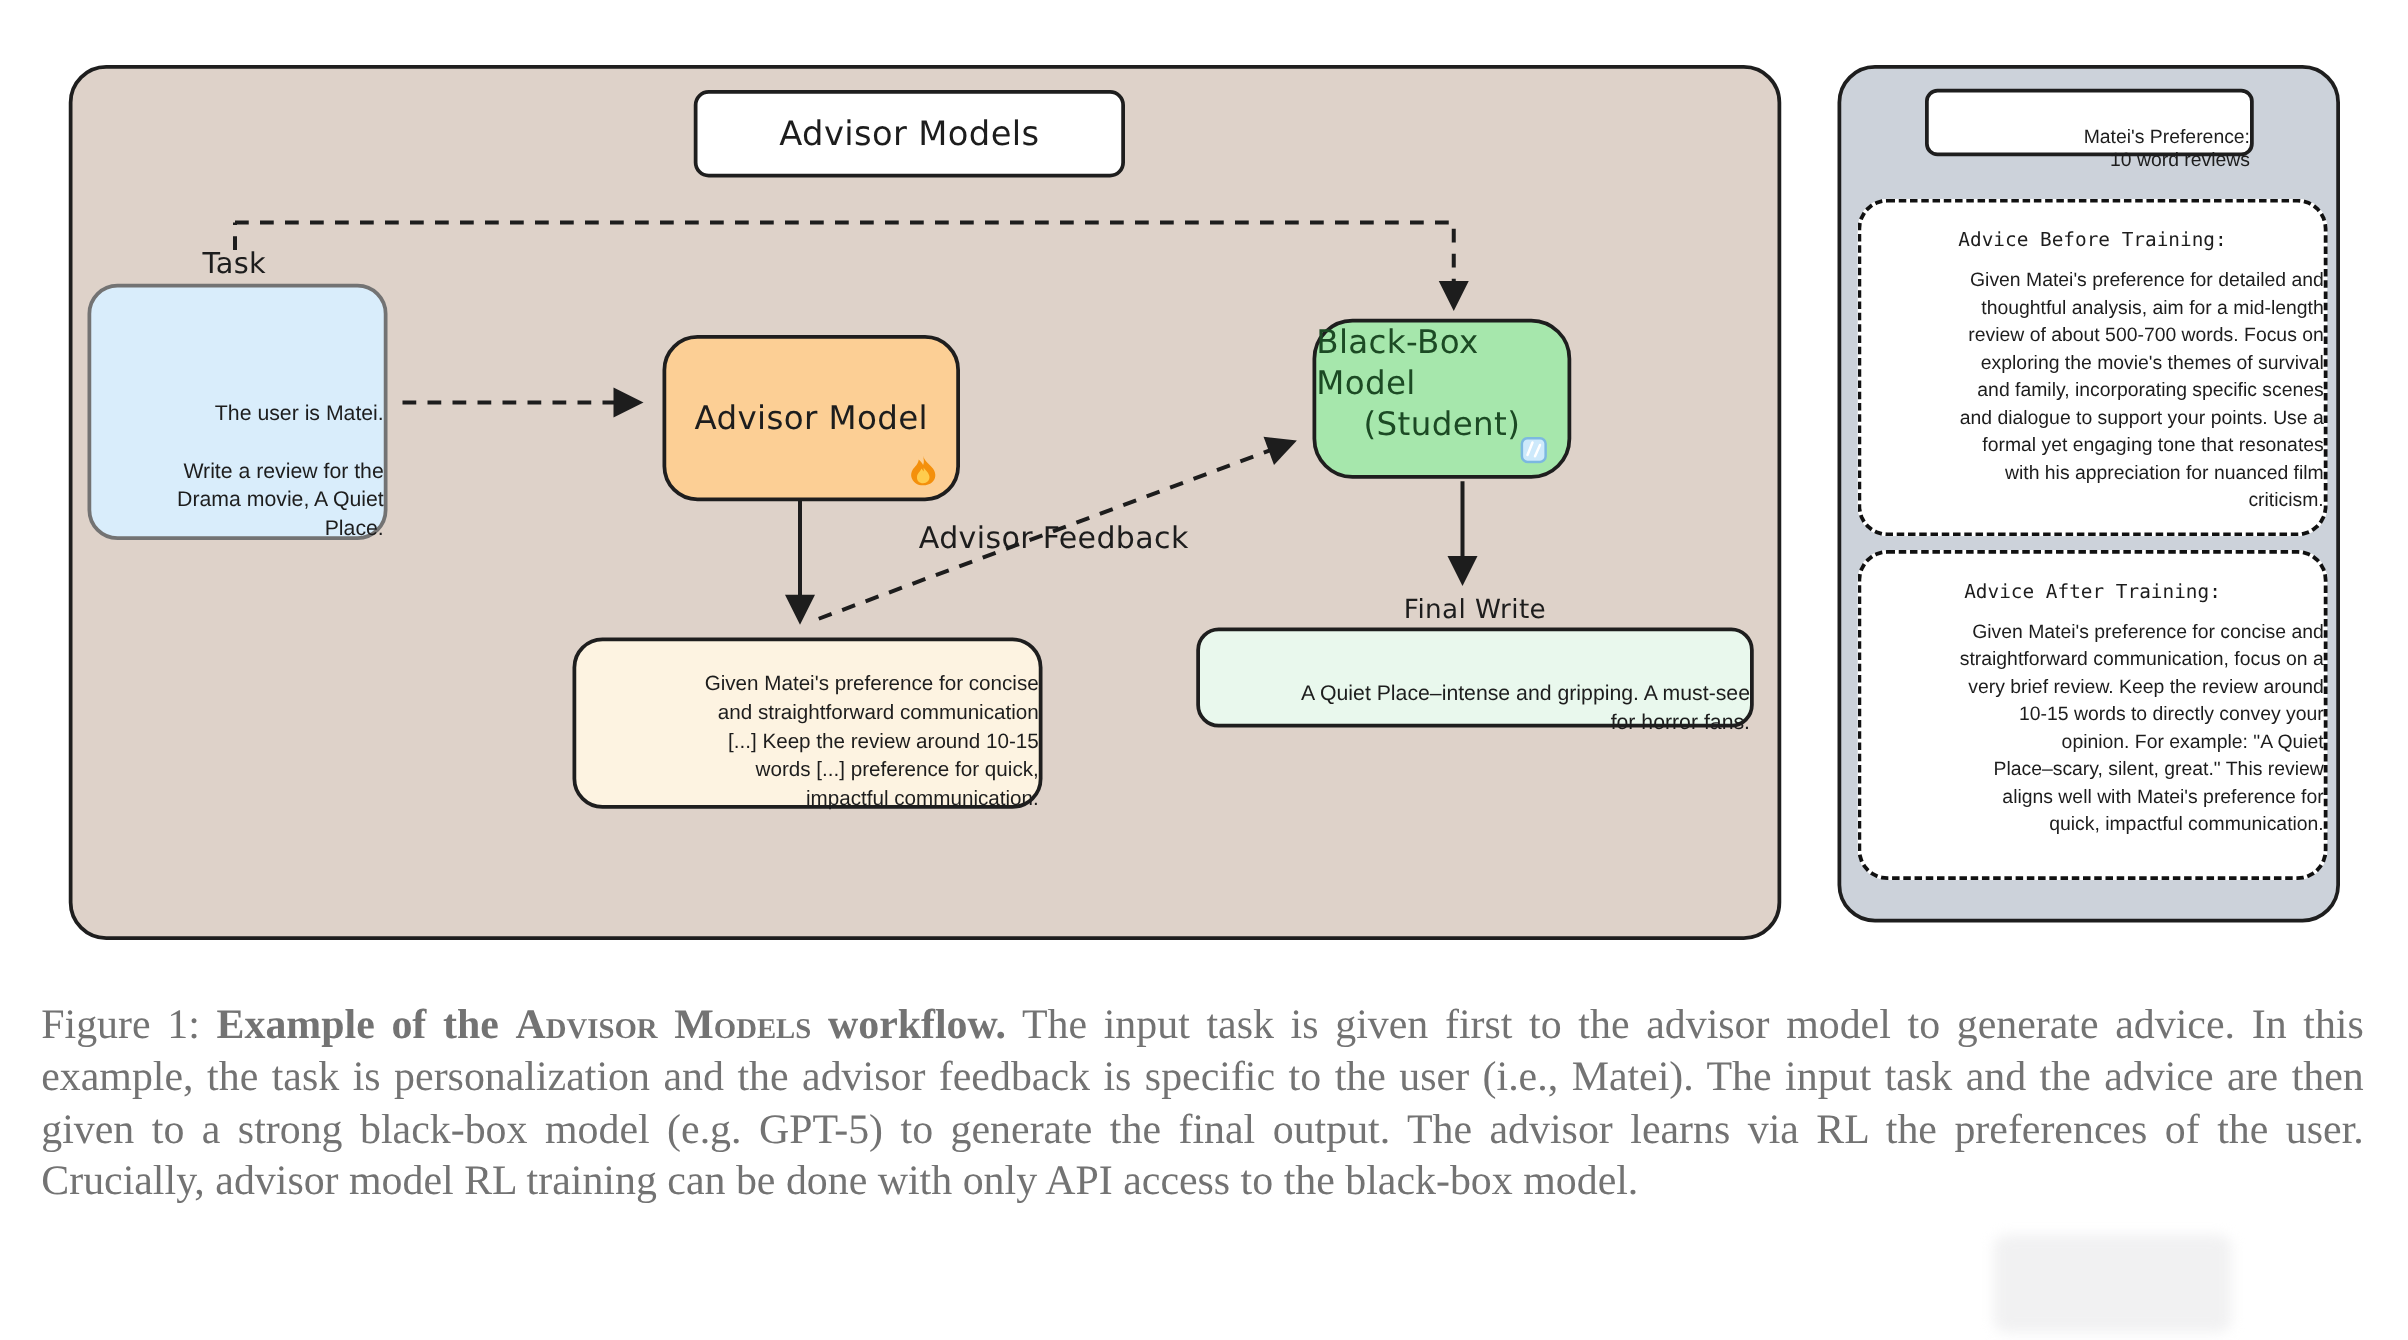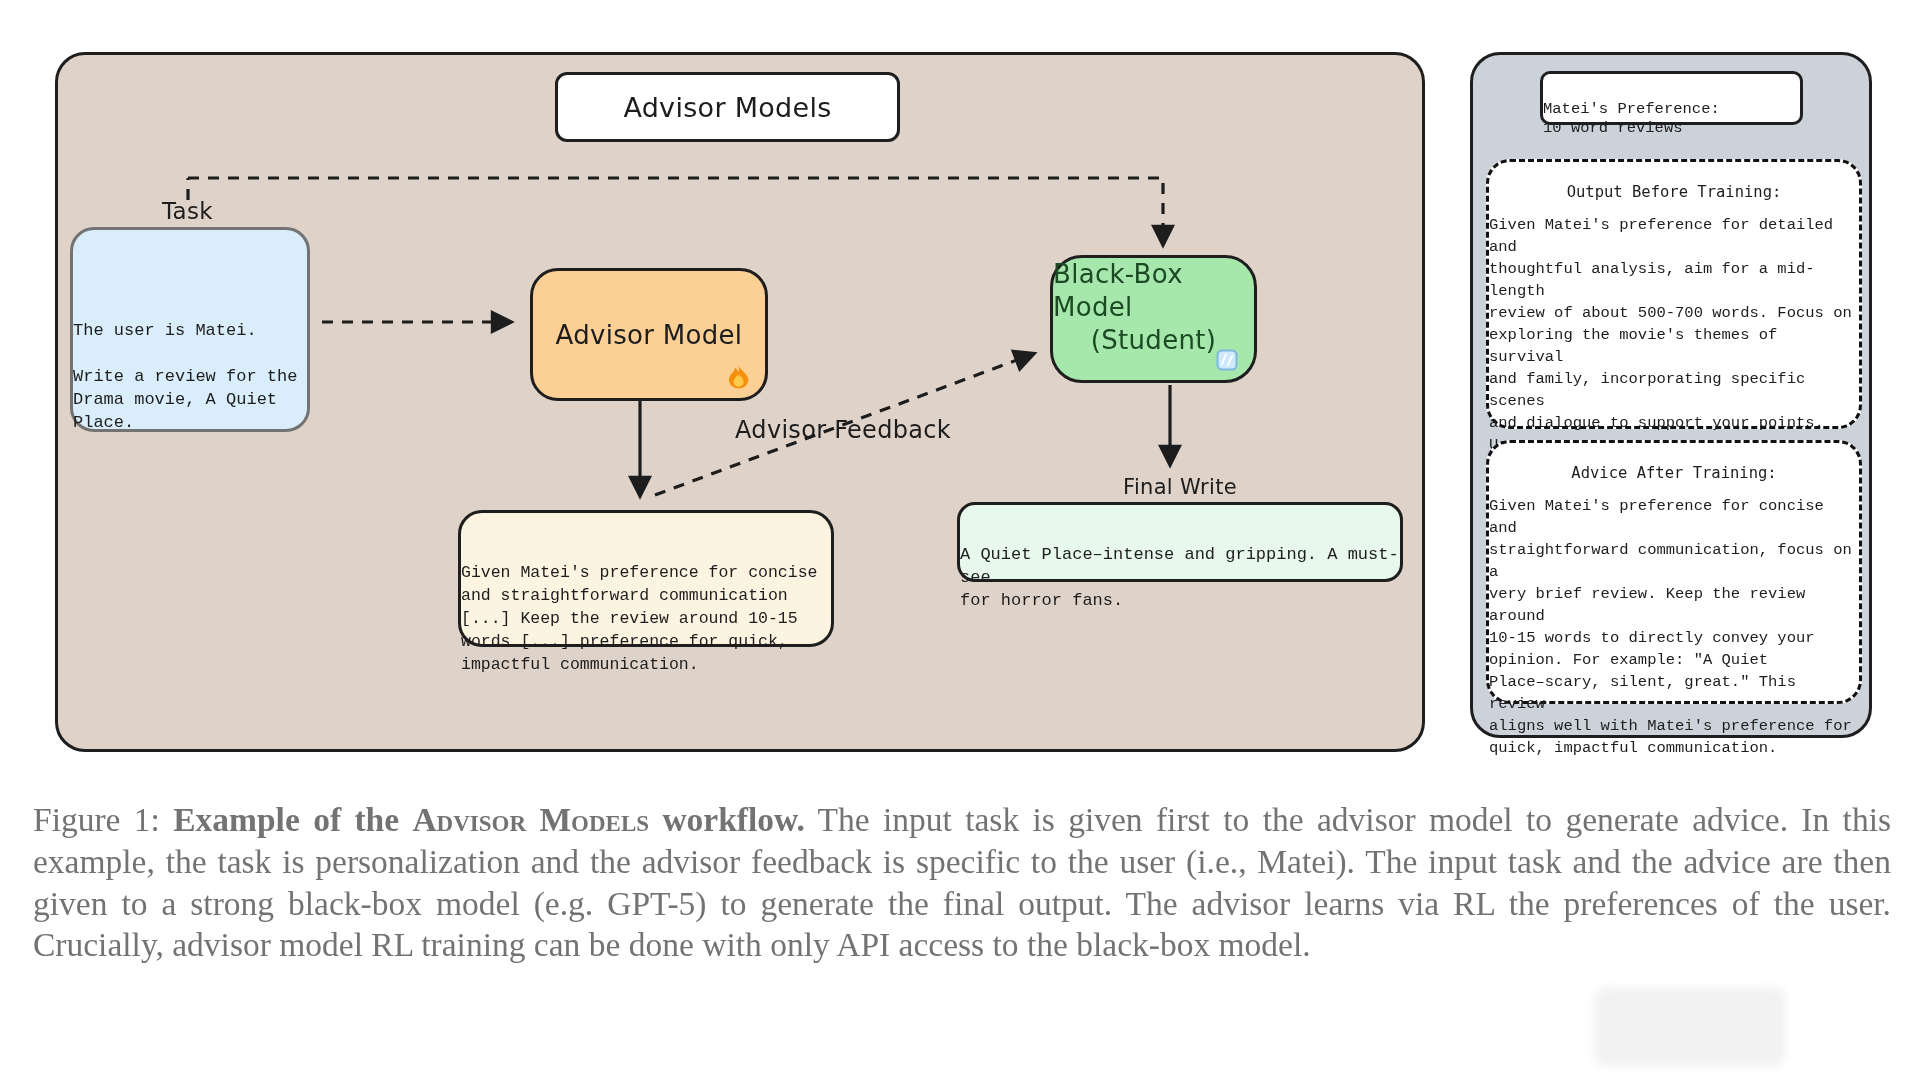--- a/index.html
+++ b/index.html
@@ -8,38 +8,38 @@
   }
   *{margin:0;padding:0;box-sizing:border-box}
   html,body{width:1926px;height:1072px;background:#ffffff;overflow:hidden;
     font-family:"DejaVu Sans",sans-serif;color:var(--ink)}
   .abs{position:absolute}
 
   
   .panel-main{left:55px;top:52px;width:1370px;height:700px;background:var(--panel-bg);
     border:3.5px solid #1e1e1e;border-radius:30px}
   .hand{font-family:"DejaVu Sans",sans-serif;letter-spacing:.3px}
-  .mono{font-family:Liberation Mono, monospace;white-space:pre-line;text-align:left}
+  .mono{font-family:Liberation Sans, sans-serif;white-space:pre-line;text-align:right}
 
   .title-box{left:555px;top:72px;width:345px;height:70px;background:#fff;
     border:3px solid #1e1e1e;border-radius:12px;display:flex;align-items:center;justify-content:center;
     font-size:27px}
   .task-label{left:130px;top:198px;width:115px;text-align:center;font-size:23px}
   .task-box{left:70px;top:227px;width:240px;height:205px;background:var(--task-bg);
     border:3px solid #737373;border-radius:24px;padding-top:66px;font-size:17px;line-height:23px}
   .advisor-box{left:530px;top:268px;width:238px;height:133px;background:var(--advisor-bg);
     border:3px solid #1e1e1e;border-radius:28px;display:flex;align-items:center;justify-content:center;
     font-size:26px}
   .student-box{left:1050px;top:255px;width:207px;height:128px;background:var(--student-bg);
     border:3px solid #1e1e1e;border-radius:32px;display:flex;flex-direction:column;align-items:center;
     justify-content:flex-start;font-size:26px;line-height:33px;color:var(--student-ink)}
   .corner-icon{position:absolute;right:16px;bottom:9px}
   .feedback-label{left:693px;top:416px;width:300px;text-align:center;font-size:24px}
   .advice-box{left:458px;top:510px;width:376px;height:137px;background:var(--advice-bg);
-    border:3px solid #1e1e1e;border-radius:24px;padding-top:25px;font-size:16.5px;line-height:23px}
+    border:3px solid #1e1e1e;border-radius:24px;padding-top:0;font-size:16.5px;line-height:23px}
   .final-label{left:1080px;top:475px;width:200px;text-align:center;font-size:21px}
   .final-box{left:957px;top:502px;width:446px;height:80px;background:var(--output-bg);
     border:3px solid #1e1e1e;border-radius:18px;padding-top:15px;font-size:17px;line-height:23px}
 
   
   .panel-side{left:1470px;top:52px;width:402px;height:686px;background:var(--side-bg);
     border:3.5px solid #1e1e1e;border-radius:30px}
   .pref-box{left:67px;top:16px;width:263px;height:54px;background:#fff;border:3px solid #1e1e1e;
     border-radius:10px;padding-top:7px;font-size:15.5px;line-height:19px}
   .advice-panel{left:13px;width:376px;background:#fff;border:3px dashed #111;border-radius:24px;
@@ -130,21 +130,21 @@
 </div>
 
 <div class="abs panel-side">
 
   <div class="abs pref-box mono">
     <span>Matei's Preference:
 10 word reviews</span>
   </div>
 
   <div class="abs advice-panel before-box">
-    <div class="panel-title">Output Before Training:</div>
+    <div class="panel-title">Advice Before Training:</div>
     <div class="panel-body mono">Given Matei's preference for detailed and
 thoughtful analysis, aim for a mid-length
 review of about 500-700 words. Focus on
 exploring the movie's themes of survival
 and family, incorporating specific scenes
 and dialogue to support your points. Use a
 formal yet engaging tone that resonates
 with his appreciation for nuanced film
 criticism.</div>
   </div>

